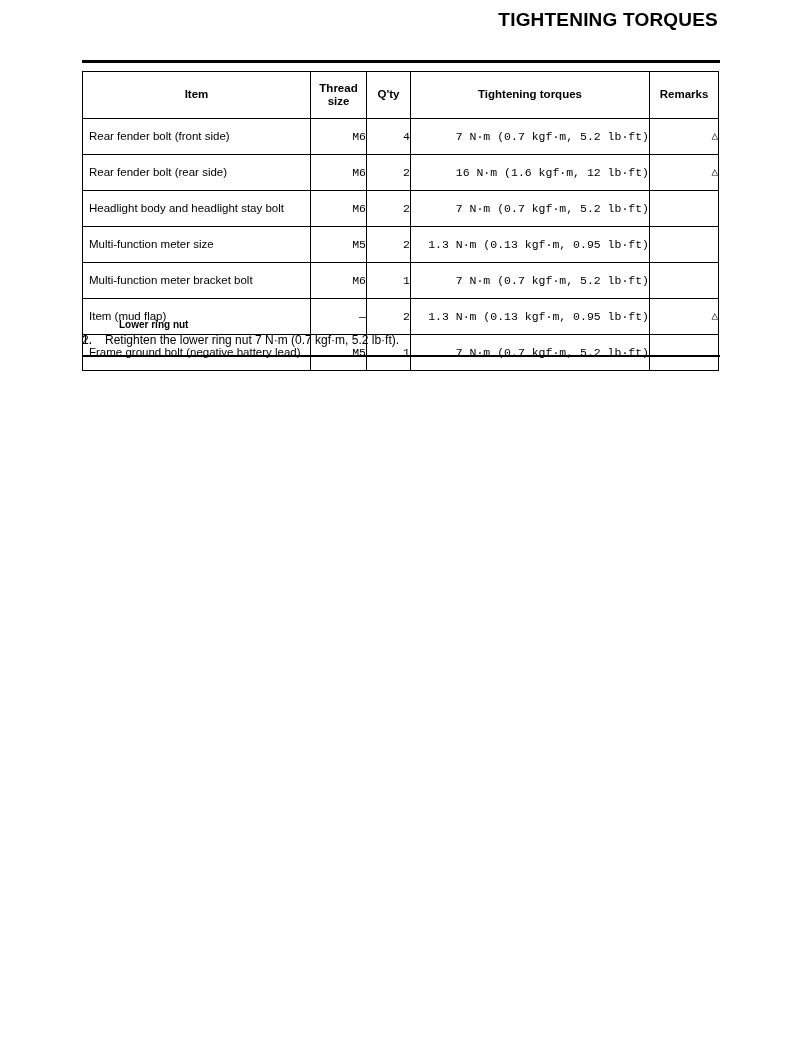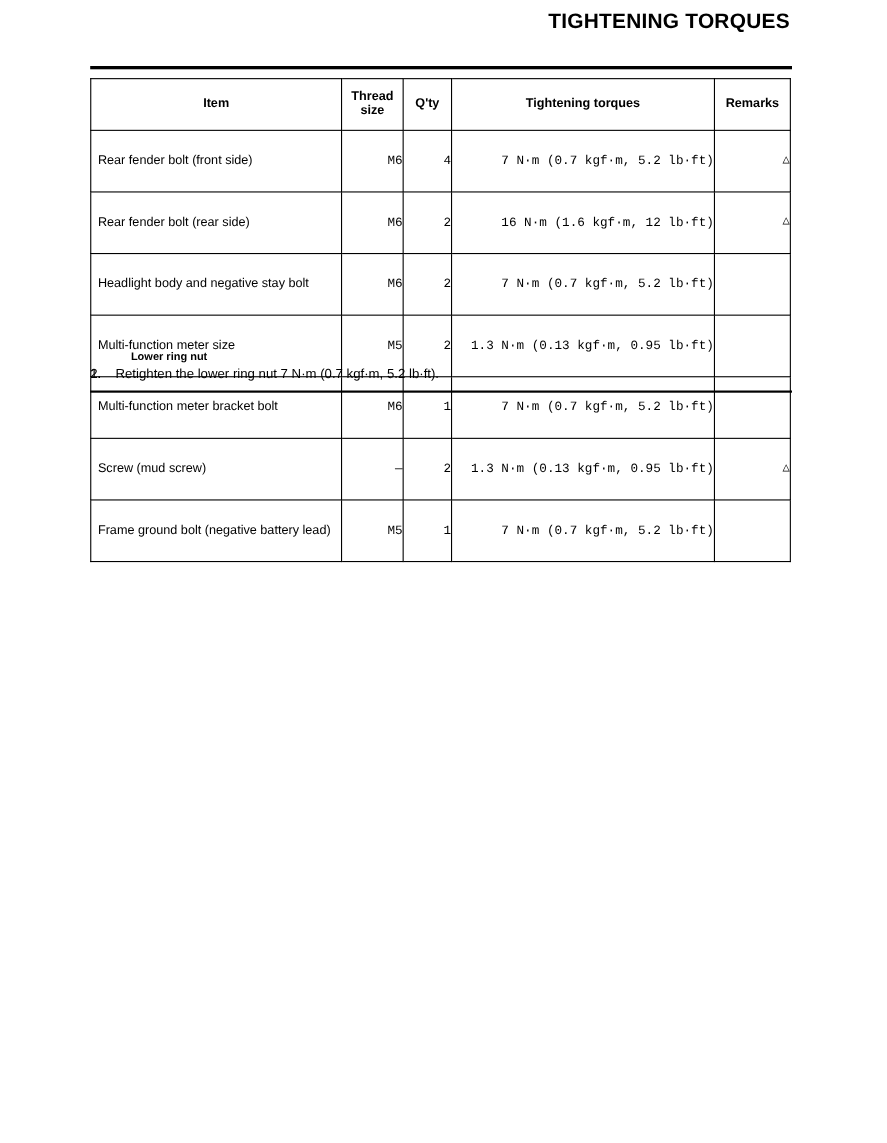--- a/index.html
+++ b/index.html
@@ -69,21 +69,21 @@
     padding: 2px 3px;
   }
   .col-item     { width: 228px; }
   .col-thread   { width: 56px; }
   .col-qty      { width: 44px; }
   .col-torque   { width: 239px; }
   .col-remarks  { width: 69px; }
 
   .torque-table tbody td {
     height: 23px;
-    padding: 16px 0;
+    padding: 6px 0;
   }
   .cell-item {
     text-align: left;
     padding-left: 6px !important;
     padding-right: 4px !important;
     line-height: 1.28;
   }
   .cell-center {
     text-align: right;
     font-family: Liberation Mono, monospace;
@@ -208,42 +208,42 @@
         <td class="cell-center tri">△</td>
       </tr>
       <tr>
         <td class="cell-item">Rear fender bolt (rear side)</td>
         <td class="cell-center">M6</td>
         <td class="cell-center">2</td>
         <td class="cell-center">16 N·m (1.6 kgf·m, 12 lb·ft)</td>
         <td class="cell-center tri">△</td>
       </tr>
       <tr class="row-tall">
-        <td class="cell-item">Headlight body and negative stay bolt</td>
+        <td class="cell-item">Headlight body and headlight stay bolt</td>
         <td class="cell-center">M6</td>
         <td class="cell-center">2</td>
         <td class="cell-center">7 N·m (0.7 kgf·m, 5.2 lb·ft)</td>
         <td class="cell-center tri"></td>
       </tr>
       <tr>
         <td class="cell-item">Multi-function meter size</td>
         <td class="cell-center">M5</td>
         <td class="cell-center">2</td>
         <td class="cell-center">1.3 N·m (0.13 kgf·m, 0.95 lb·ft)</td>
         <td class="cell-center tri"></td>
       </tr>
       <tr>
         <td class="cell-item">Multi-function meter bracket bolt</td>
         <td class="cell-center">M6</td>
         <td class="cell-center">1</td>
         <td class="cell-center">7 N·m (0.7 kgf·m, 5.2 lb·ft)</td>
         <td class="cell-center tri"></td>
       </tr>
       <tr>
-        <td class="cell-item">Screw (mud screw)</td>
+        <td class="cell-item">Item (mud flap)</td>
         <td class="cell-center">—</td>
         <td class="cell-center">2</td>
         <td class="cell-center">1.3 N·m (0.13 kgf·m, 0.95 lb·ft)</td>
         <td class="cell-center tri">△</td>
       </tr>
       <tr class="row-tall">
         <td class="cell-item">Frame ground bolt (negative battery lead)</td>
         <td class="cell-center">M5</td>
         <td class="cell-center">1</td>
         <td class="cell-center">7 N·m (0.7 kgf·m, 5.2 lb·ft)</td>

